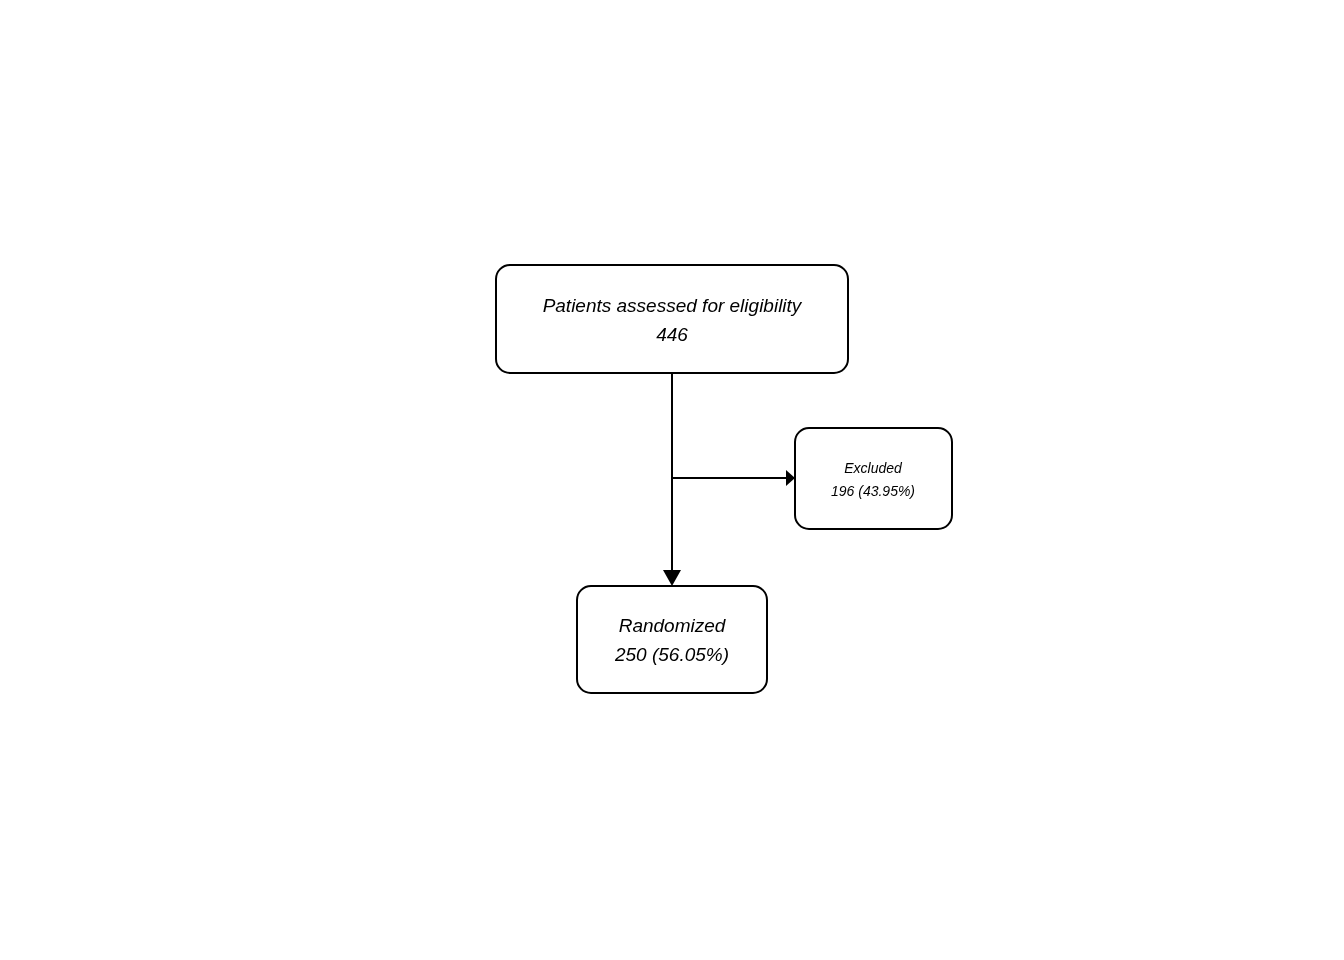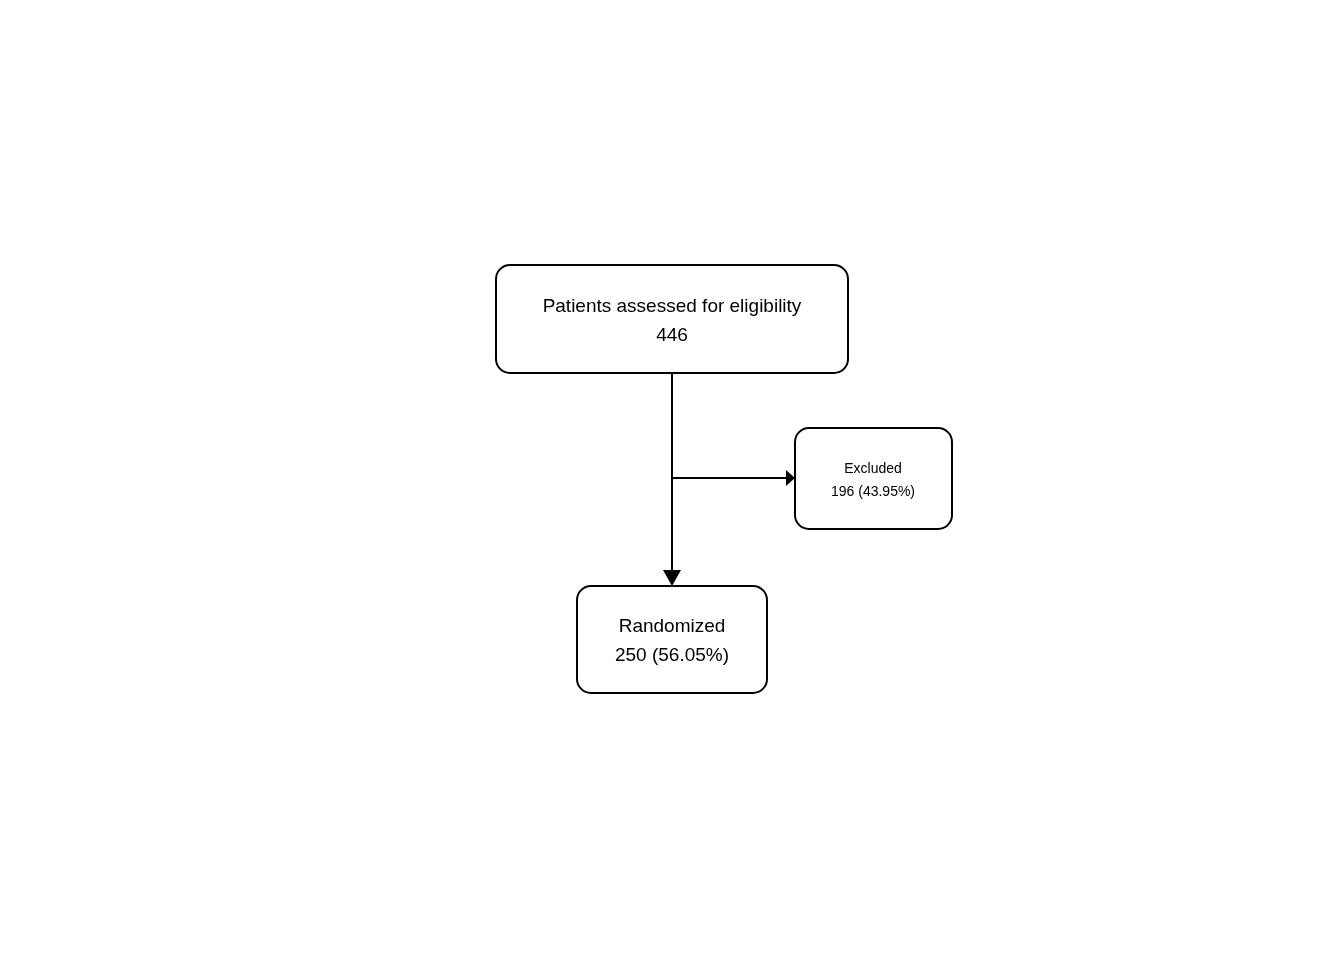--- a/index.html
+++ b/index.html
@@ -13,20 +13,21 @@
     height: 960px;
     font-family: "Liberation Sans", sans-serif;
     color: #000000;
     overflow: hidden;
   }
   #diagram-canvas {
     position: relative;
     width: 1344px;
     height: 960px;
     background: #ffffff;
+    font-style: italic;
   }
   svg.flow-svg {
     display: block;
     width: 1344px;
     height: 960px;
   }
   .node-box {
     fill: #ffffff;
     stroke: #000000;
     stroke-width: 2;

